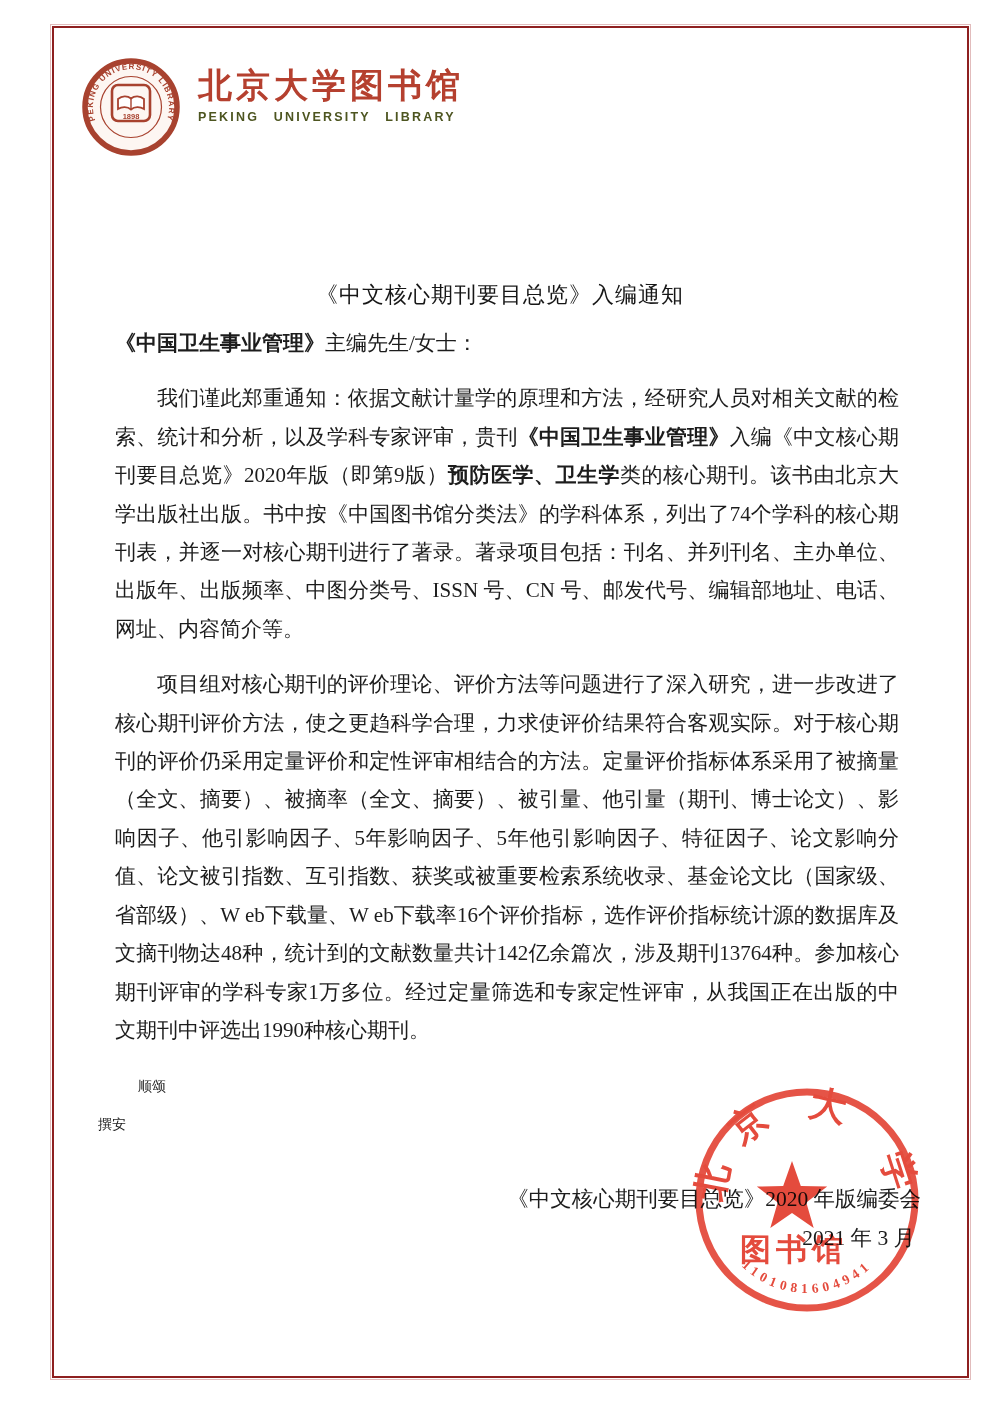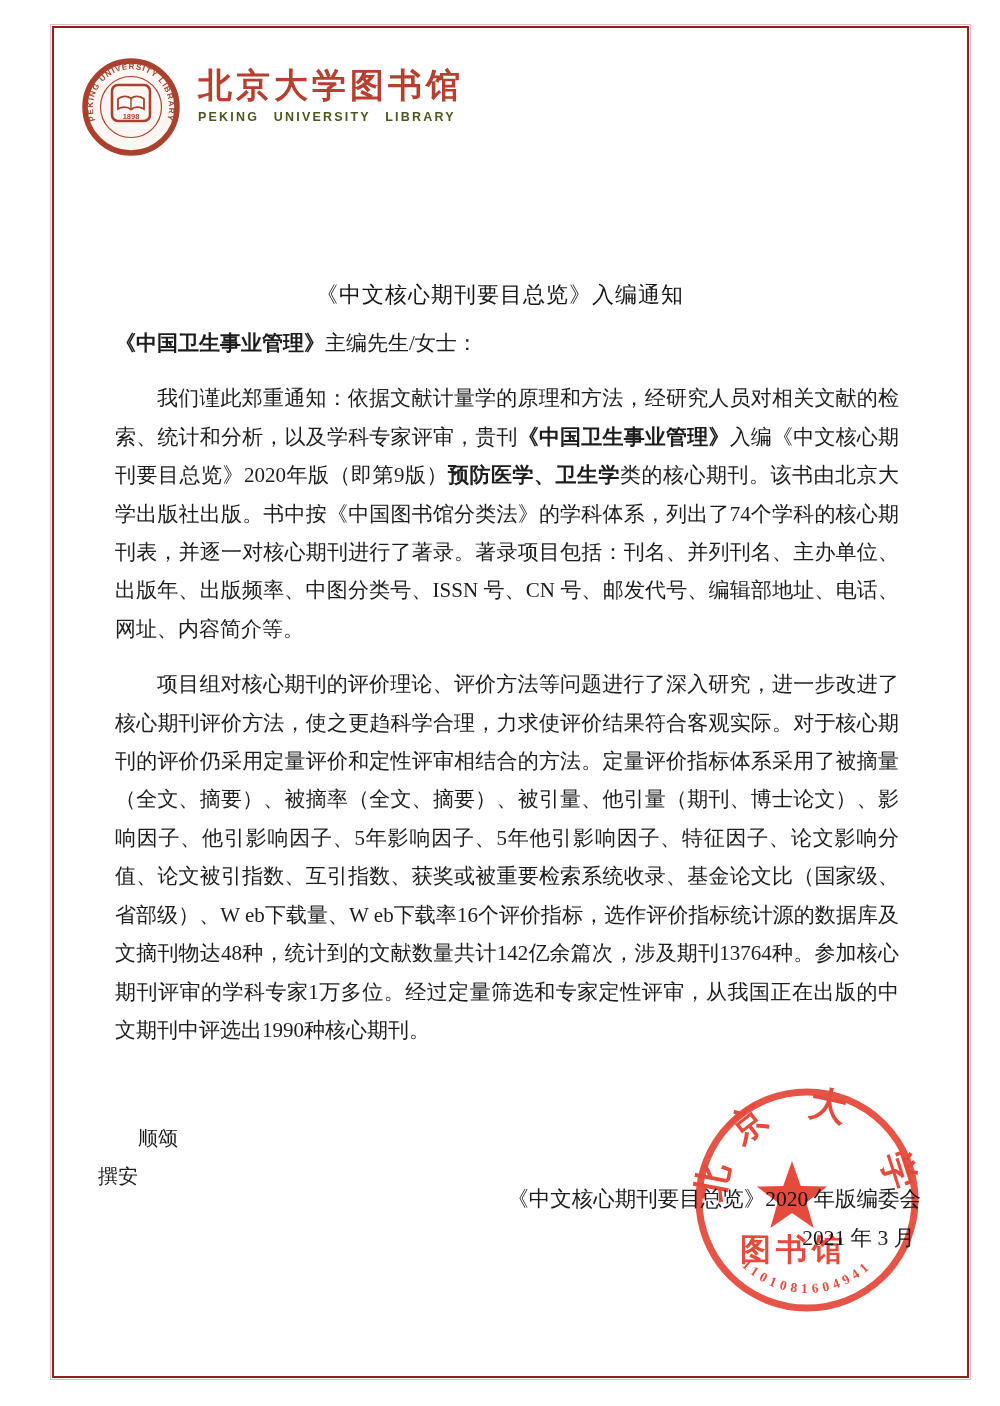--- a/index.html
+++ b/index.html
@@ -43,21 +43,21 @@
   .content{
     position:absolute;left:98px;top:307px;width:818px;
     font-size:21px;line-height:38.4px;
     text-align:justify;text-justify:inter-ideograph;
     color:#1c1c1c;
   }
   .content p{margin:17px;text-indent:42px;}
   .content p.salutation{text-indent:0;}
   b.bd{font-weight:bold;}
   
-  .closing{position:absolute;left:98px;top:1119px;font-size:20px;line-height:38px;color:#1c1c1c;}
+  .closing{position:absolute;left:98px;top:1068px;font-size:14px;line-height:38px;color:#1c1c1c;}
   .closing .song{margin-left:40px;}
   
   .signature{
     position:absolute;right:79px;top:1180px;
     font-size:21.5px;line-height:39px;color:#1c1c1c;text-align:right;
   }
   .signature .date{padding-right:6px;}
   
   .stamp{
     position:absolute;left:681px;top:1086px;width:252px;height:230px;

